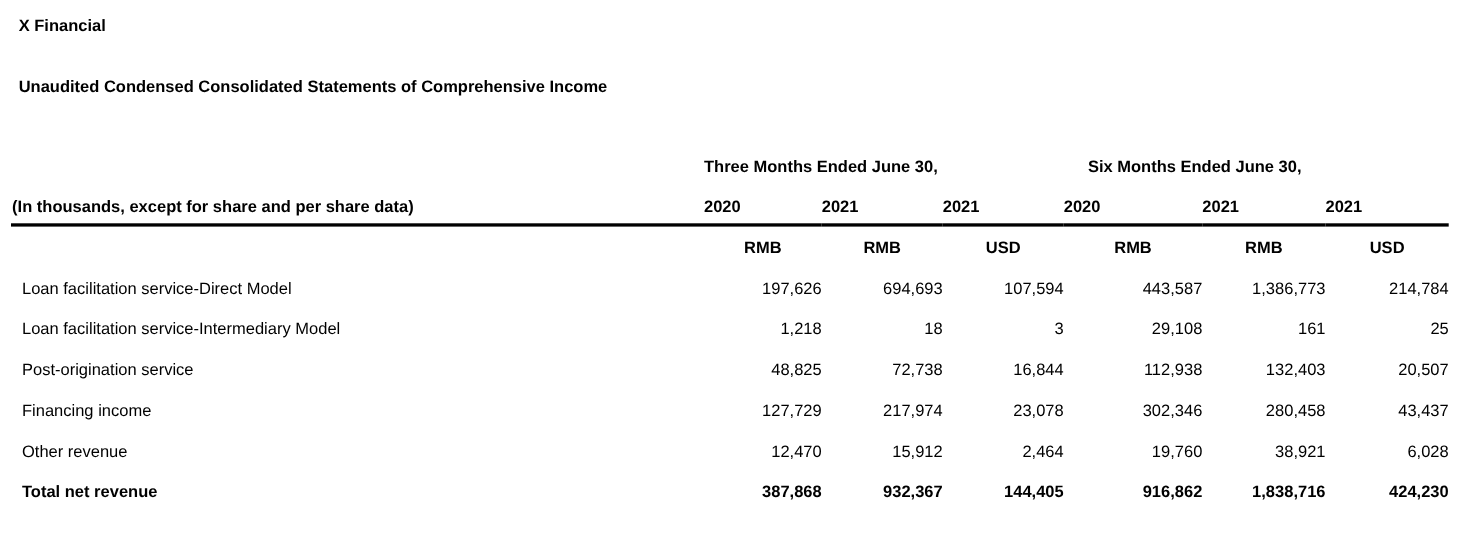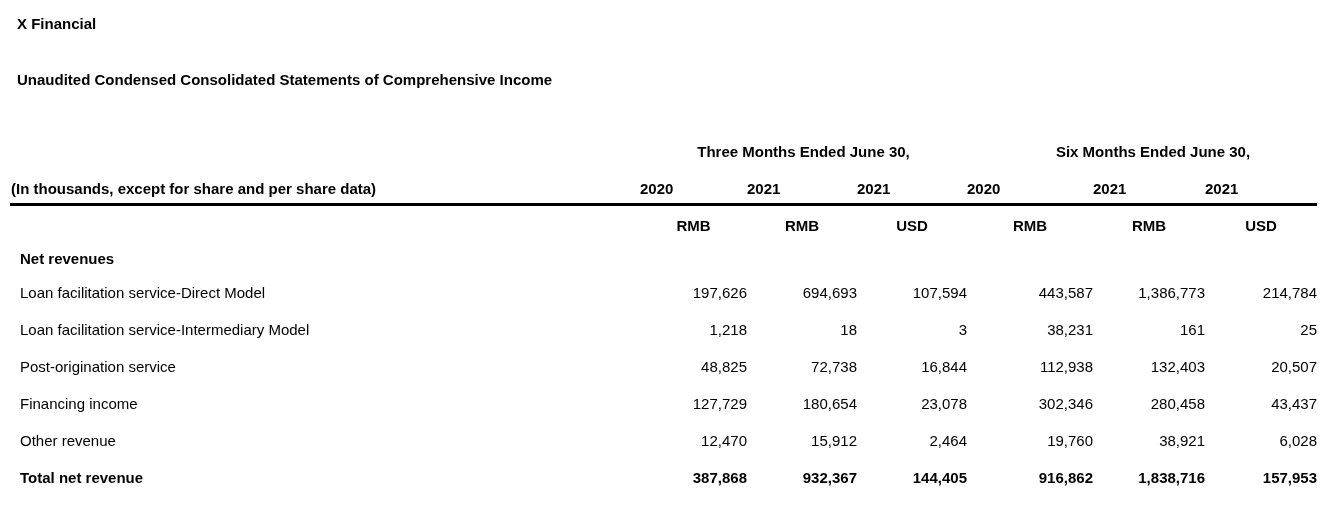--- a/index.html
+++ b/index.html
@@ -50,21 +50,21 @@
     margin: 0;
     vertical-align: bottom;
     text-align: right;
     font-weight: normal;
     white-space: nowrap;
     overflow: hidden;
   }
   thead th { font-weight: bold; }
 
   .row-groups { height: 38px; }
-  .row-groups th { text-align: center; padding-bottom: 6px; }
+  .row-groups th { text-align: left; padding-bottom: 6px; }
   .row-groups th.group-right { padding-left: 22px; }
 
   .row-years { height: 38px; }
   .row-years th, .row-years td { padding-bottom: 6px; border-bottom: 3px solid #000; }
   .row-years .year { text-align: left; }
   .units-note { text-align: left; padding-left: 1px; font-weight: bold; }
 
   .row-currency { height: 36px; margin-top: 16px; }
   .row-currency th { text-align: center; padding-bottom: 6px; }
 
@@ -114,59 +114,55 @@
         <td></td>
         <th>RMB</th>
         <th>RMB</th>
         <th>USD</th>
         <th>RMB</th>
         <th>RMB</th>
         <th>USD</th>
       </tr>
     </thead>
     <tbody>
-      <tr class="section-row">
-        <td class="rowlabel" style="font-weight:bold">Net revenues</td>
-        <td colspan="6"></td>
-      </tr>
 
       <tr class="data-row">
         <td class="rowlabel">Loan facilitation service-Direct Model</td>
         <td>197,626</td>
         <td>694,693</td>
         <td>107,594</td>
         <td>443,587</td>
         <td>1,386,773</td>
         <td>214,784</td>
       </tr>
 
       <tr class="data-row">
         <td class="rowlabel">Loan facilitation service-Intermediary Model</td>
         <td>1,218</td>
         <td>18</td>
         <td>3</td>
-        <td>38,231</td>
+        <td>29,108</td>
         <td>161</td>
         <td>25</td>
       </tr>
 
       <tr class="data-row">
         <td class="rowlabel">Post-origination service</td>
         <td>48,825</td>
         <td>72,738</td>
         <td>16,844</td>
         <td>112,938</td>
         <td>132,403</td>
         <td>20,507</td>
       </tr>
 
       <tr class="data-row">
         <td class="rowlabel">Financing income</td>
         <td>127,729</td>
-        <td>180,654</td>
+        <td>217,974</td>
         <td>23,078</td>
         <td>302,346</td>
         <td>280,458</td>
         <td>43,437</td>
       </tr>
 
       <tr class="data-row">
         <td class="rowlabel">Other revenue</td>
         <td>12,470</td>
         <td>15,912</td>
@@ -176,17 +172,17 @@
         <td>6,028</td>
       </tr>
 
       <tr class="data-row bold-row">
         <td class="rowlabel">Total net revenue</td>
         <td>387,868</td>
         <td>932,367</td>
         <td>144,405</td>
         <td>916,862</td>
         <td>1,838,716</td>
-        <td>157,953</td>
+        <td>424,230</td>
       </tr>
     </tbody>
   </table>
 </div>
 
 </body></html>

